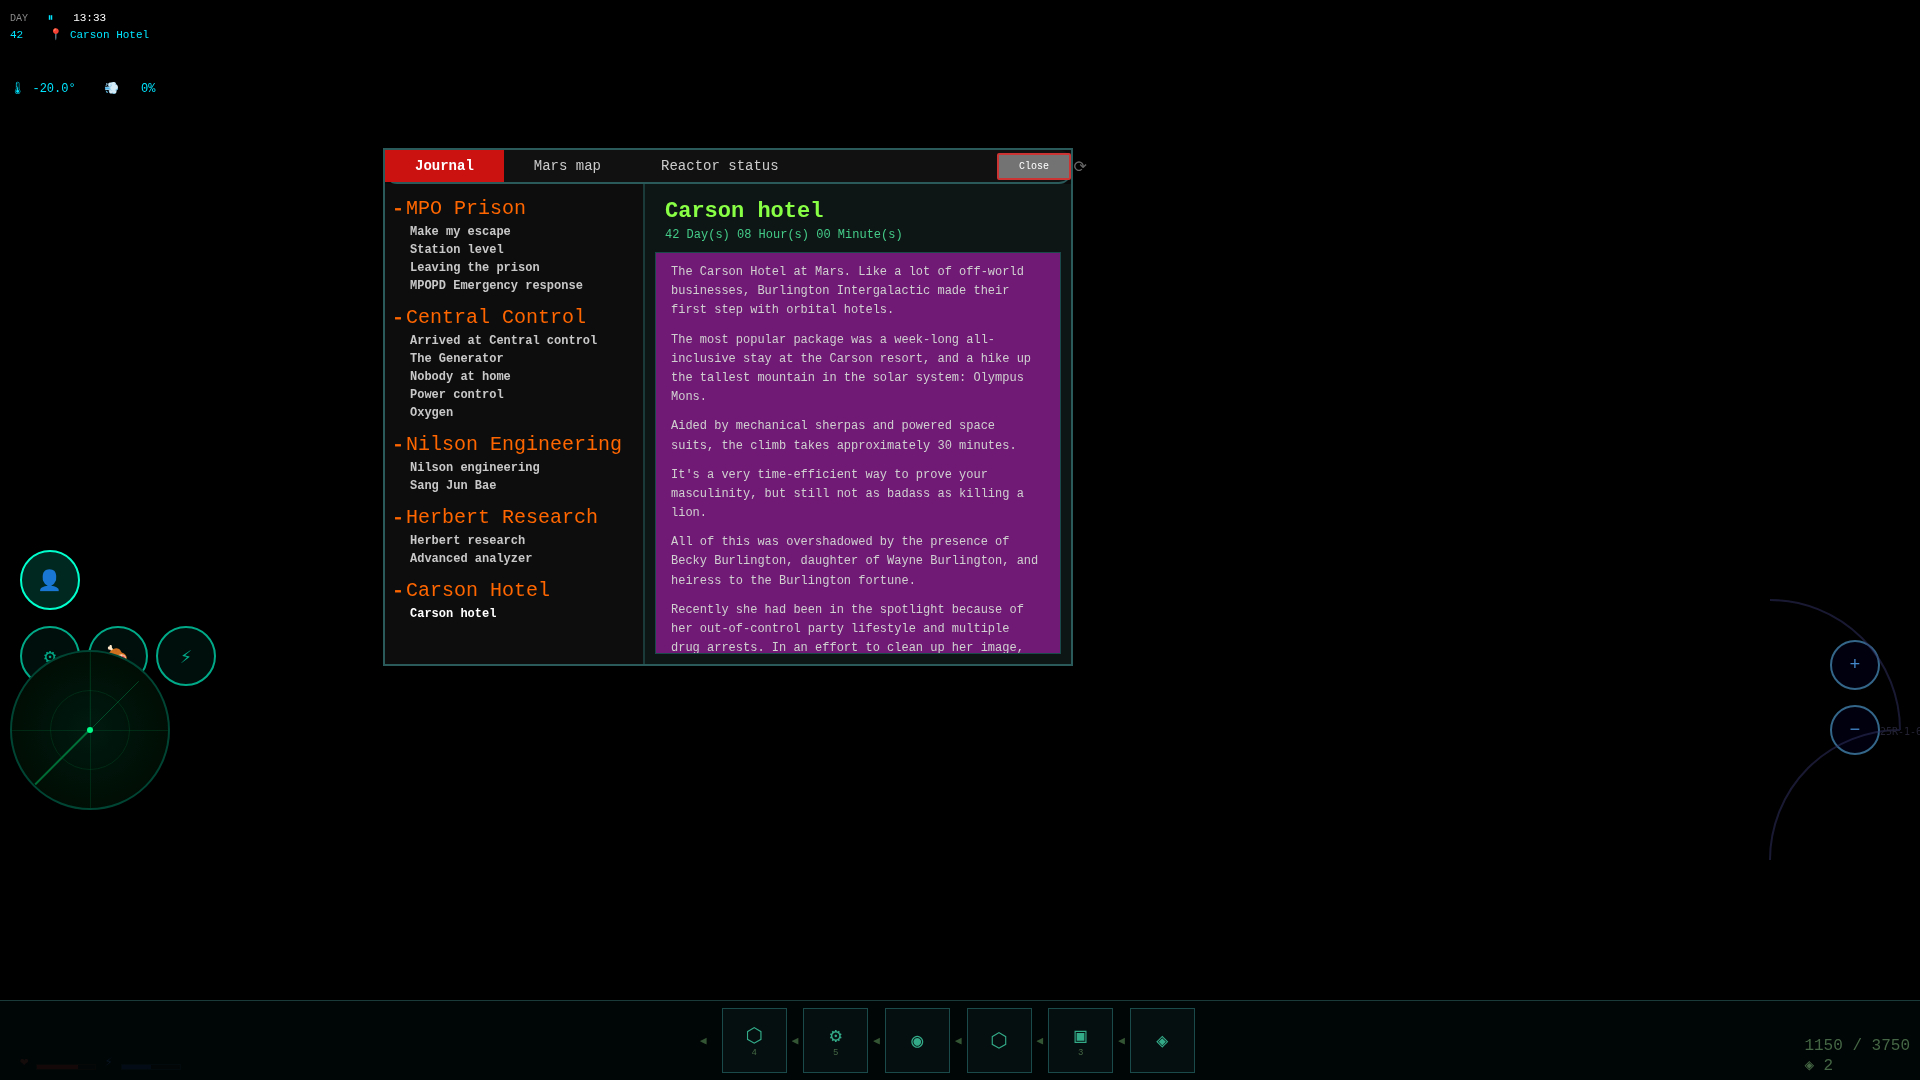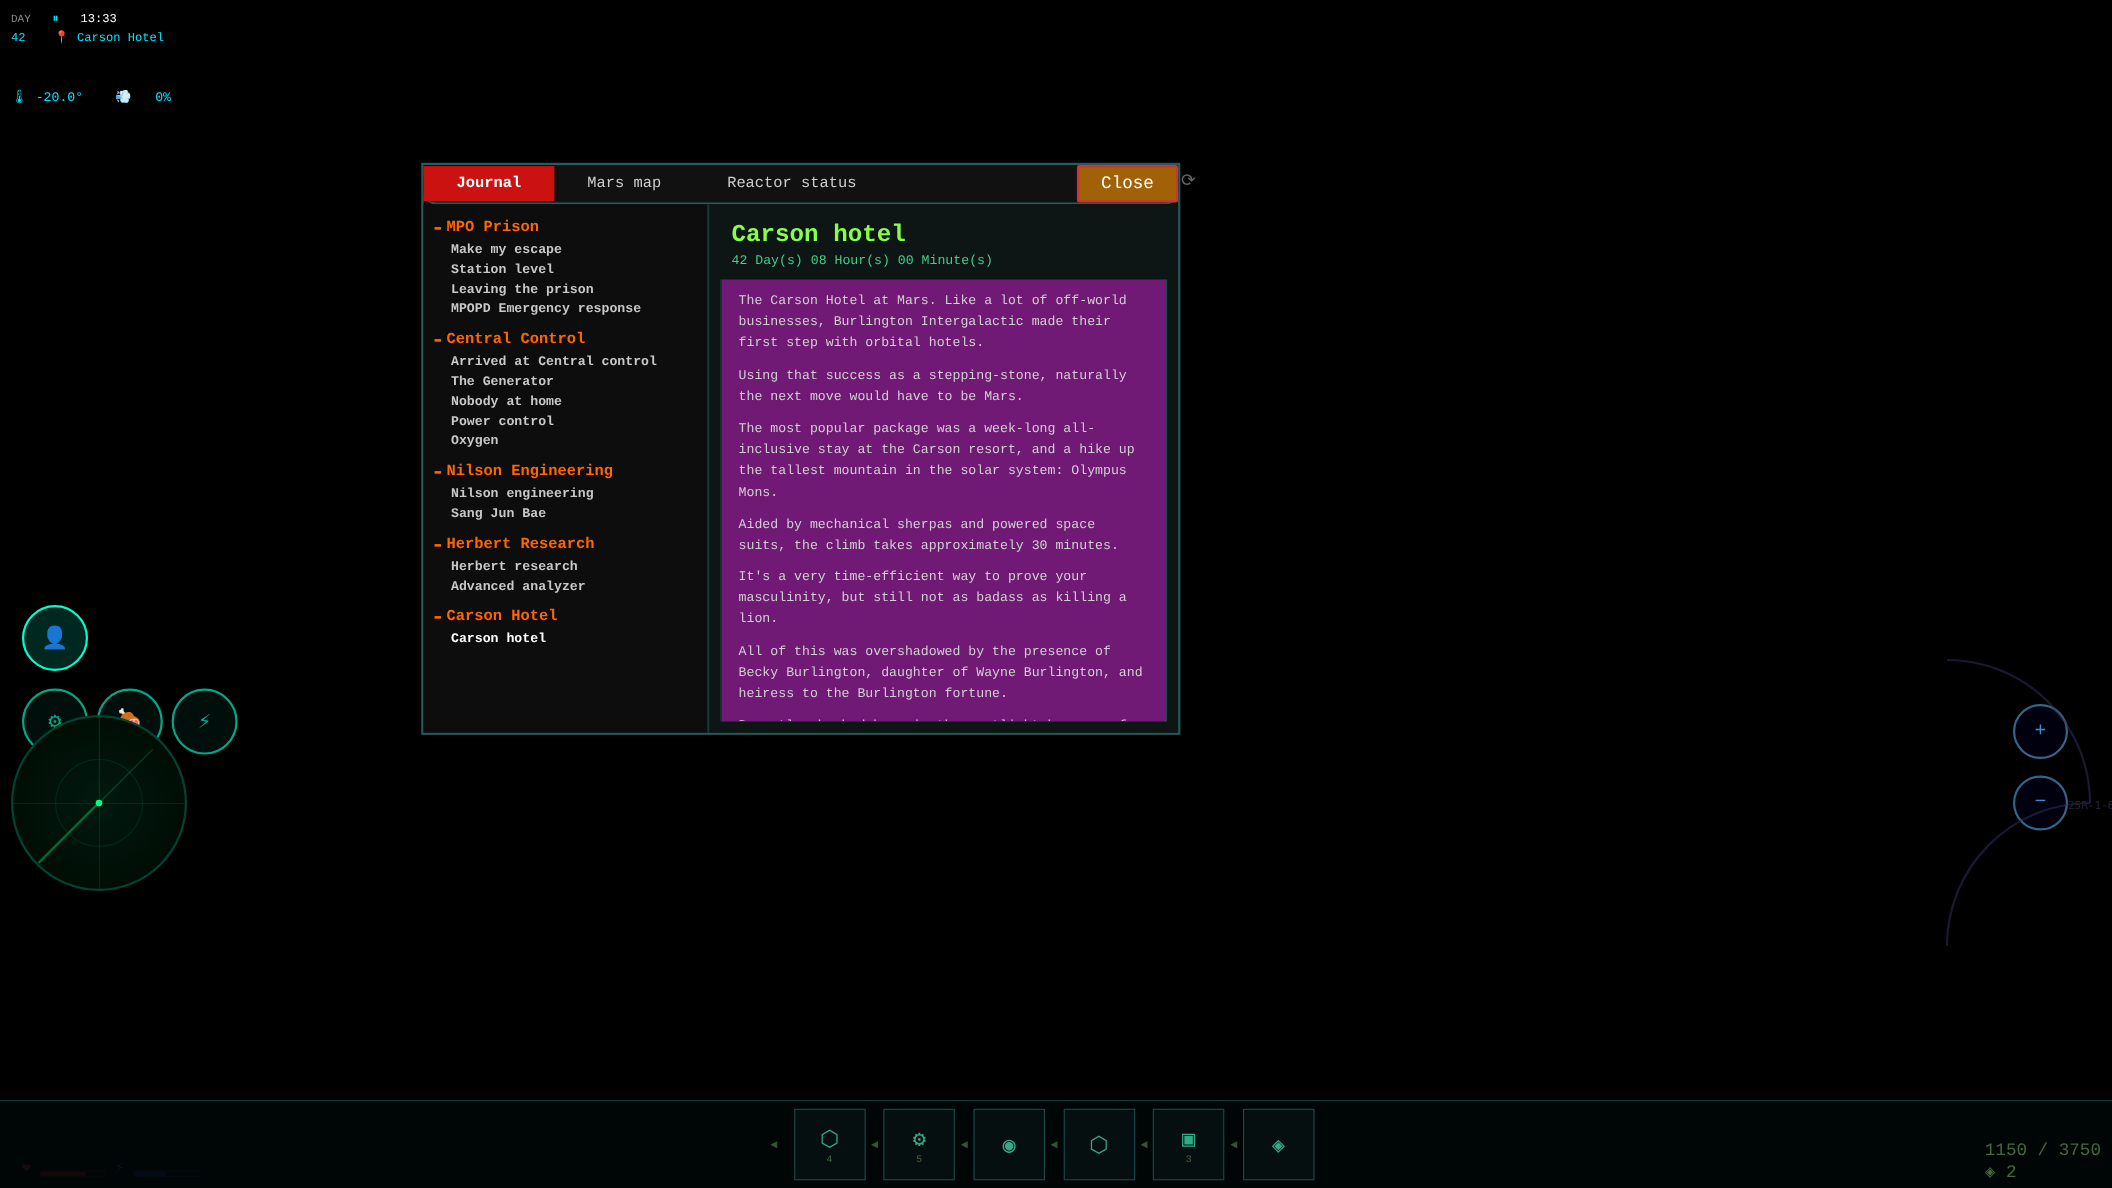--- a/index.html
+++ b/index.html
@@ -61,25 +61,25 @@
       border: none;
       font-family: 'Courier New', monospace;
     }
     .tab.active {
       background: #cc1111;
       color: #fff;
       font-weight: bold;
     }
     .tab-close {
       margin-left: auto;
-      background: #a16207;
+      background: #737373;
       color: #fff;
       border: 2px solid #cc3333;
       padding: 6px 20px;
-      font-size: 16px;
+      font-size: 10px;
       cursor: pointer;
       font-family: 'Courier New', monospace;
       border-radius: 2px;
       position: relative;
     }
     .tab-close::after {
       content: '⟳';
       position: absolute;
       right: -18px;
       top: 2px;
@@ -104,22 +104,22 @@
     }
     .left-panel::-webkit-scrollbar { width: 6px; }
     .left-panel::-webkit-scrollbar-track { background: #111; }
     .left-panel::-webkit-scrollbar-thumb { background: #336; }
 
     .category {
       margin-bottom: 8px;
     }
     .category-header {
       color: #ff6600;
-      font-size: 14px;
-      font-weight: bold;
+      font-size: 20px;
+      font-weight: normal;
       padding: 3px 5px;
       cursor: pointer;
       display: flex;
       align-items: center;
       gap: 5px;
     }
     .category-header::before {
       content: '▬';
       font-size: 10px;
       color: #ff6600;
@@ -430,21 +430,20 @@
       </div>
     </div>
 
     <div class="right-panel">
       <div class="article-header">
         <div class="article-title">Carson hotel</div>
         <div class="article-subtitle">42 Day(s) 08 Hour(s) 00 Minute(s)</div>
       </div>
       <div class="article-body">
         <p>The Carson Hotel at Mars.  Like a lot of off-world businesses, Burlington Intergalactic made their first step with orbital hotels.</p>
-        <p>Using that success as a stepping-stone, naturally the next move would have to be Mars.</p>
         <p>The most popular package was a week-long all-inclusive stay at the Carson resort, and a hike up the tallest mountain in the solar system: Olympus Mons.</p>
         <p>Aided by mechanical sherpas and powered space suits, the climb takes approximately 30 minutes.</p>
         <p>It's a very time-efficient way to prove your masculinity, but still not as badass as killing a lion.</p>
         <p>All of this was overshadowed by the presence of Becky Burlington, daughter of Wayne Burlington, and heiress to the Burlington fortune.</p>
         <p>Recently she had been in the spotlight because of her out-of-control party lifestyle and multiple drug arrests.  In an effort to clean up her image, she had taken a vacation to Mars.</p>
 
       </div>
     </div>
   </div>
 </div>

